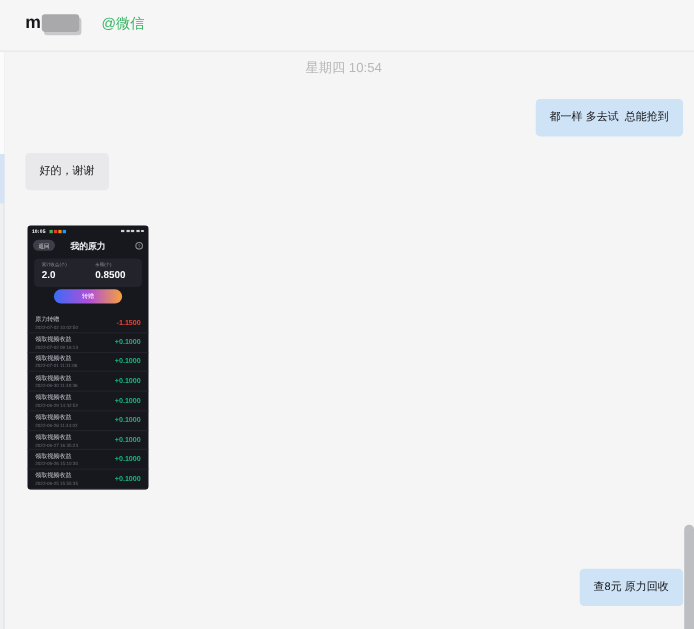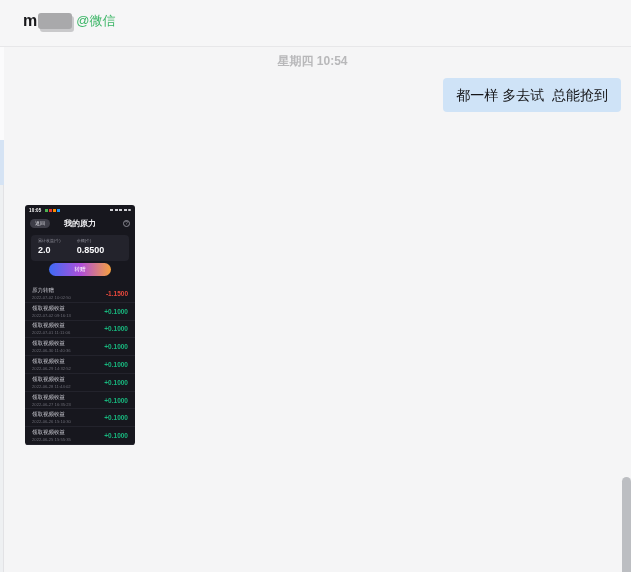--- a/index.html
+++ b/index.html
@@ -12,46 +12,46 @@
 
   
   .sidebar-sliver{position:absolute;left:0;top:0;width:4px;height:572px;border-right:1px solid #e2e2e5;background:#eef0f2;}
   .sliver-seg-white{position:absolute;left:0;top:47px;width:4px;height:93px;background:#fbfbfc;}
   .sliver-seg-selected{position:absolute;left:0;top:140px;width:4px;height:45px;background:#d5e3f4;}
 
   
   .header{position:absolute;left:0;top:0;width:631px;height:47px;background:#f6f6f7;border-bottom:1px solid #e7e7e9;}
   .title-wrap{position:absolute;left:23px;top:12px;display:flex;align-items:center;font-size:16px;color:#17171a;font-weight:bold;}
   .redaction{display:inline-block;width:34px;height:16px;margin-left:1px;border-radius:3px;background:#a9a9ab;box-shadow:2px 3px 0 0 #c9c9cb;}
-  .badge-green{margin-left:4px;font-size:13px;font-weight:normal;color:var(--wechat-green);}
-
-  
-  .timestamp{position:absolute;left:0;width:625px;text-align:center;font-size:12px;color:#b8b8ba;font-weight:bold;}
-  .bubble{position:absolute;max-width:420px;padding:8px 13px;font-size:14px;line-height:18px;color:#151518;border-radius:4px;white-space:pre-wrap;}
+  .badge-green{margin-left:20px;font-size:13px;font-weight:normal;color:var(--wechat-green);}
+
+  
+  .timestamp{position:absolute;left:0;width:625px;text-align:center;font-size:12px;color:#b8b8ba;}
+  .bubble{position:absolute;max-width:420px;padding:8px 13px;font-size:10px;line-height:18px;color:#151518;border-radius:4px;white-space:pre-wrap;margin-top:12px;}
   .bubble.sent{background:var(--sent-bubble);}
   .bubble.received{background:var(--received-bubble);}
 
   
   .scrollbar-thumb{position:absolute;right:0;top:477px;width:9px;height:95px;background:#bcbec2;border-radius:5px 5px 0 0;}
 
   
   .phone-shot{position:absolute;left:25px;top:205px;width:110px;height:240px;background:#17171e;border-radius:3px;overflow:hidden;color:#fff;cursor:pointer;}
   .ps-status{position:absolute;top:0;left:0;right:0;height:10px;display:flex;align-items:center;padding:0 4px;font-size:4.5px;color:#fff;}
   .ps-status-time{font-weight:bold;letter-spacing:.2px;}
   .ps-appicons{display:flex;gap:1px;margin-left:3px;}
   .ps-appicons i{width:3px;height:3px;display:block;}
   .ps-status-right{margin-left:auto;display:flex;align-items:center;gap:1.5px;}
   .ps-status-right i{width:3px;height:2.5px;background:#cfcfd4;display:block;}
   .ps-battery{width:6px;height:3px;background:#e8b33c;border-radius:1px;}
   .ps-nav{position:absolute;top:10px;left:0;right:0;height:16px;display:flex;align-items:center;padding:0 5px;}
   .ps-back{background:#3e3e48;color:#d6d6dc;font-size:5px;padding:1.5px 5px;border-radius:6px;}
   .ps-title{position:absolute;left:0;right:0;text-align:center;font-size:8px;font-weight:bold;color:#f2f2f5;}
   .ps-help{margin-left:auto;width:7px;height:7px;border:0.5px solid #8a8a94;border-radius:50%;font-size:4.5px;color:#9a9aa4;display:flex;align-items:center;justify-content:center;z-index:1;}
   .ps-card{position:absolute;top:30px;left:6px;right:6px;height:26px;background:#23232c;border-radius:4px;padding:3px 7px;display:flex;}
-  .ps-col2{margin-left:16px;}
+  .ps-col2{margin-left:26px;}
   .ps-stat-label{font-size:4px;color:#8f8f99;}
   .ps-stat-value{font-size:9px;font-weight:bold;color:#fbfbfd;margin-top:2px;}
   .ps-btn{position:absolute;top:58px;left:24px;width:62px;height:13px;border-radius:7px;
     background:linear-gradient(90deg,#3d6bf5 0%,#b14fd8 52%,#f6a13e 100%);
     display:flex;align-items:center;justify-content:center;font-size:5.5px;color:#fff;}
   .ps-list{position:absolute;top:80px;left:0;right:0;bottom:0;display:flex;flex-direction:column;}
   .tx-row{flex:1;display:flex;align-items:center;padding:0 7px;border-bottom:1px solid #23232c;}
   .tx-left{display:flex;flex-direction:column;gap:1px;}
   .tx-name{font-size:5.5px;color:#cacad2;}
   .tx-time{font-size:4.2px;color:#6b6b75;}
@@ -74,20 +74,21 @@
       <span>m</span>
       <span class="redaction"></span>
       <span class="badge-green">@微信</span>
     </div>
   </div>
 
   <div class="timestamp" style="top:53px">星期四 10:54</div>
 
   <div class="bubble sent" style="top:78px;right:10px">都一样 多去试  总能抢到</div>
 
+  <div class="bubble received" style="top:127px;left:23px">好的，谢谢</div>
 
 
   <div class="phone-shot">
     <div class="ps-status">
       <span class="ps-status-time">10:05</span>
       <span class="ps-appicons">
         <i style="background:#4caf50"></i>
         <i style="background:#e53935"></i>
         <i style="background:#fb8c00"></i>
         <i style="background:#2196f3"></i>
@@ -185,15 +186,16 @@
     <div class="tx-left">
       <div class="tx-name">领取视频收益</div>
       <div class="tx-time">2022-06-25 15:55:35</div>
     </div>
     <div class="tx-amount pos">+0.1000</div>
   </div>
 </div>
   </div>
 
 
+  <div class="bubble sent" style="top:505px;right:10px">查8元 原力回收</div>
 
   <div class="scrollbar-thumb"></div>
 </div>
 
 </body></html>

